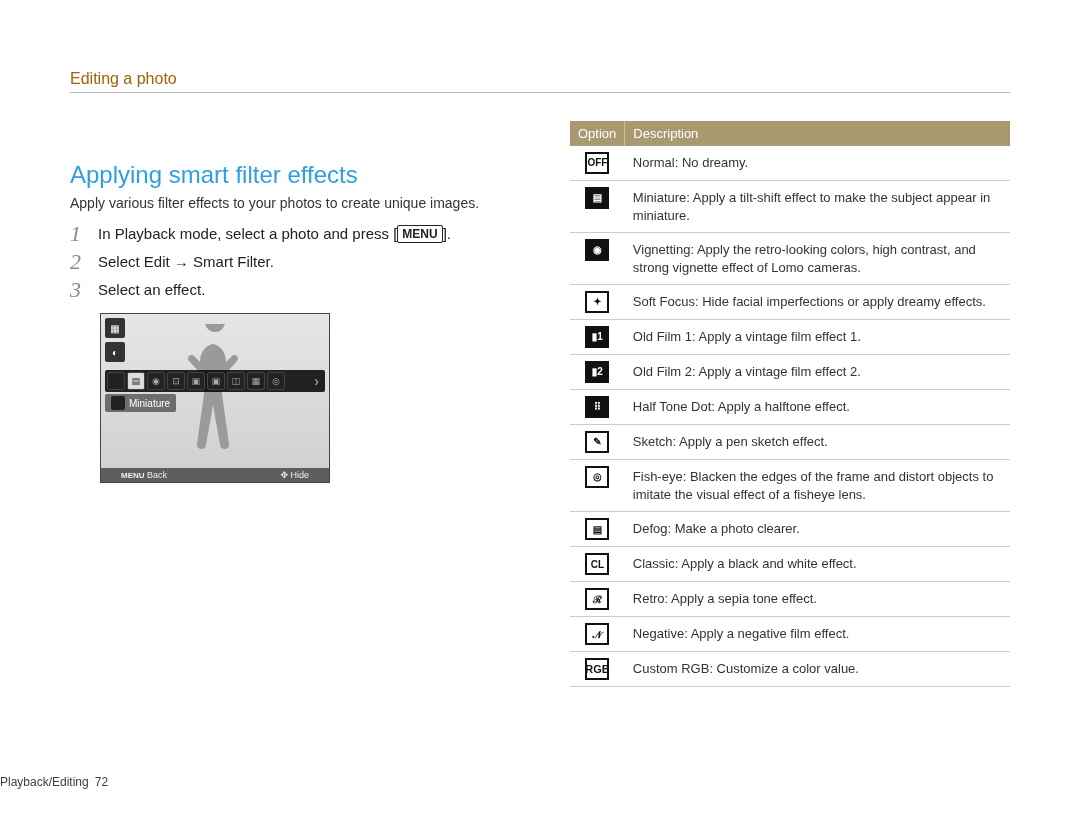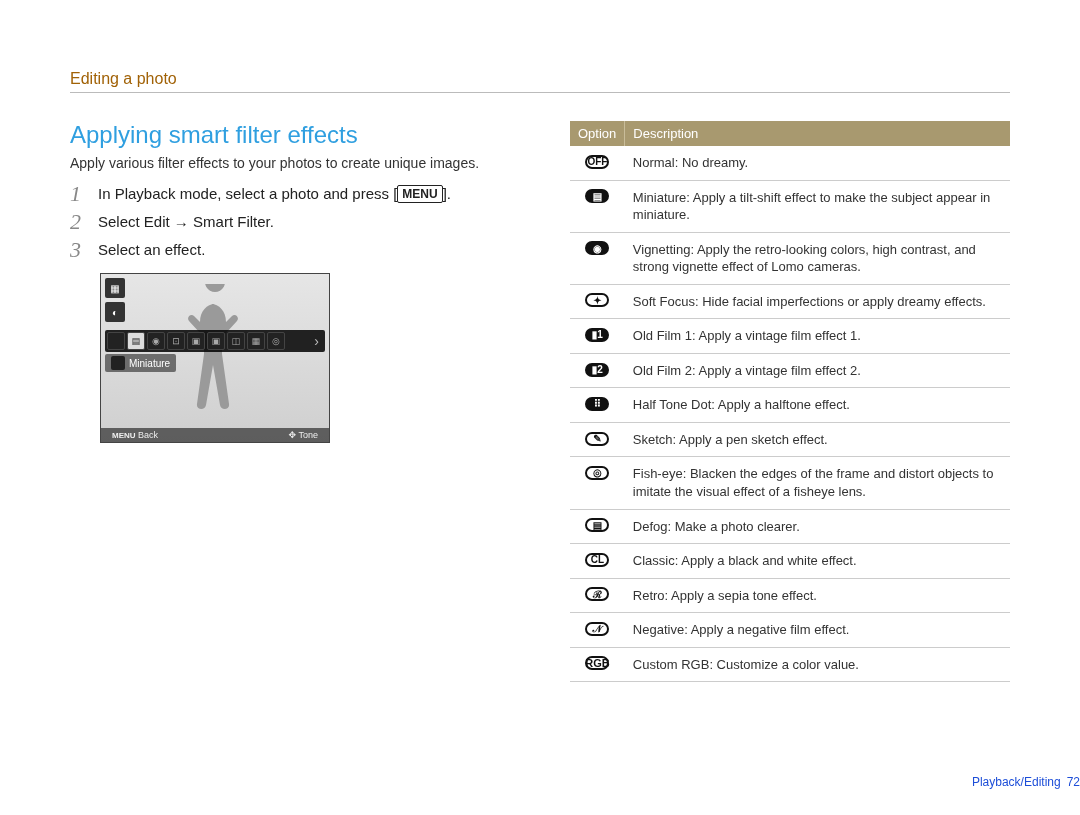--- a/index.html
+++ b/index.html
@@ -27,20 +27,21 @@
     display: flex;
     gap: 60px;
   }
   .col-left { width: 440px; }
   .col-right { flex: 1; }
   h1.section-title {
     color: #2f9fe0;
     font-size: 24px;
     font-weight: 400;
     margin-bottom: 6px;
+    margin-top: 40px;
   }
   .intro {
     font-size: 14px;
     color: #333;
     font-weight: 300;
     margin-bottom: 14px;
   }
   ol.steps { list-style: none; }
   ol.steps li {
     display: flex;
@@ -114,21 +115,21 @@
   }
   .cam .label .licon { width:14px;height:14px;background:#222;border-radius:2px;display:inline-block; }
   .cam .silhouette {
     position: absolute; left: 50%; top: 10px; transform: translateX(-50%);
     width: 70px; height: 140px;
   }
   .cam .footer {
     position: absolute; left:0; right:0; bottom:0;
     background: rgba(0,0,0,0.55);
     display:flex; justify-content: space-between;
-    padding: 2px 11px;
+    padding: 2px 20px;
     font-size: 9px;
     color:#eee;
   }
   .cam .footer span b { font-size:8px; }
 
   
   table.opt {
     width: 100%;
     border-collapse: collapse;
     font-size: 13px;
@@ -148,38 +149,38 @@
     vertical-align: top;
     color: #333;
     line-height: 1.35;
   }
   table.opt tbody td.iconcell {
     text-align: center;
     padding: 6px 4px;
   }
   .fic {
     display: inline-flex;
-    width: 24px; height: 14px;
+    width: 24px; height: 22px;
     border: 2px solid #111;
-    border-radius: 8px;
+    border-radius: 0;
     align-items: center; justify-content: center;
     font-size: 10px; font-weight: 700;
     background: #fff; color:#111;
   }
   .fic.fill { background:#111; color:#fff; }
   .fic.rgb { font-size:11px; }
   td.desc b { font-weight: 400; }
 
   .page-footer {
     position: absolute;
     bottom: 26px;
     left: 0; right: 0;
-    text-align: right;
+    text-align: left;
     font-size: 12px;
-    color: #1d4ed8;
+    color: #404040;
   }
   .page-footer .pnum { margin-left: 6px; }
 </style>
 </head>
 <body>
 
 <div class="page">
   <div class="breadcrumb">Editing a photo</div>
 
   <div class="columns">
@@ -225,21 +226,21 @@
           <div class="ic">▦</div>
           <div class="ic">◎</div>
           <span class="more">›</span>
         </div>
         <div class="label">
           <span class="licon"></span>
           <span>Miniature</span>
         </div>
         <div class="footer">
           <span><b>MENU</b> <span>Back</span></span>
-          <span>✥ <span>Tone</span></span>
+          <span>✥ <span>Hide</span></span>
         </div>
       </div>
     </div>
 
     <div class="col-right">
       <table class="opt">
         <thead>
           <tr>
             <th>Option</th>
             <th>Description</th>

